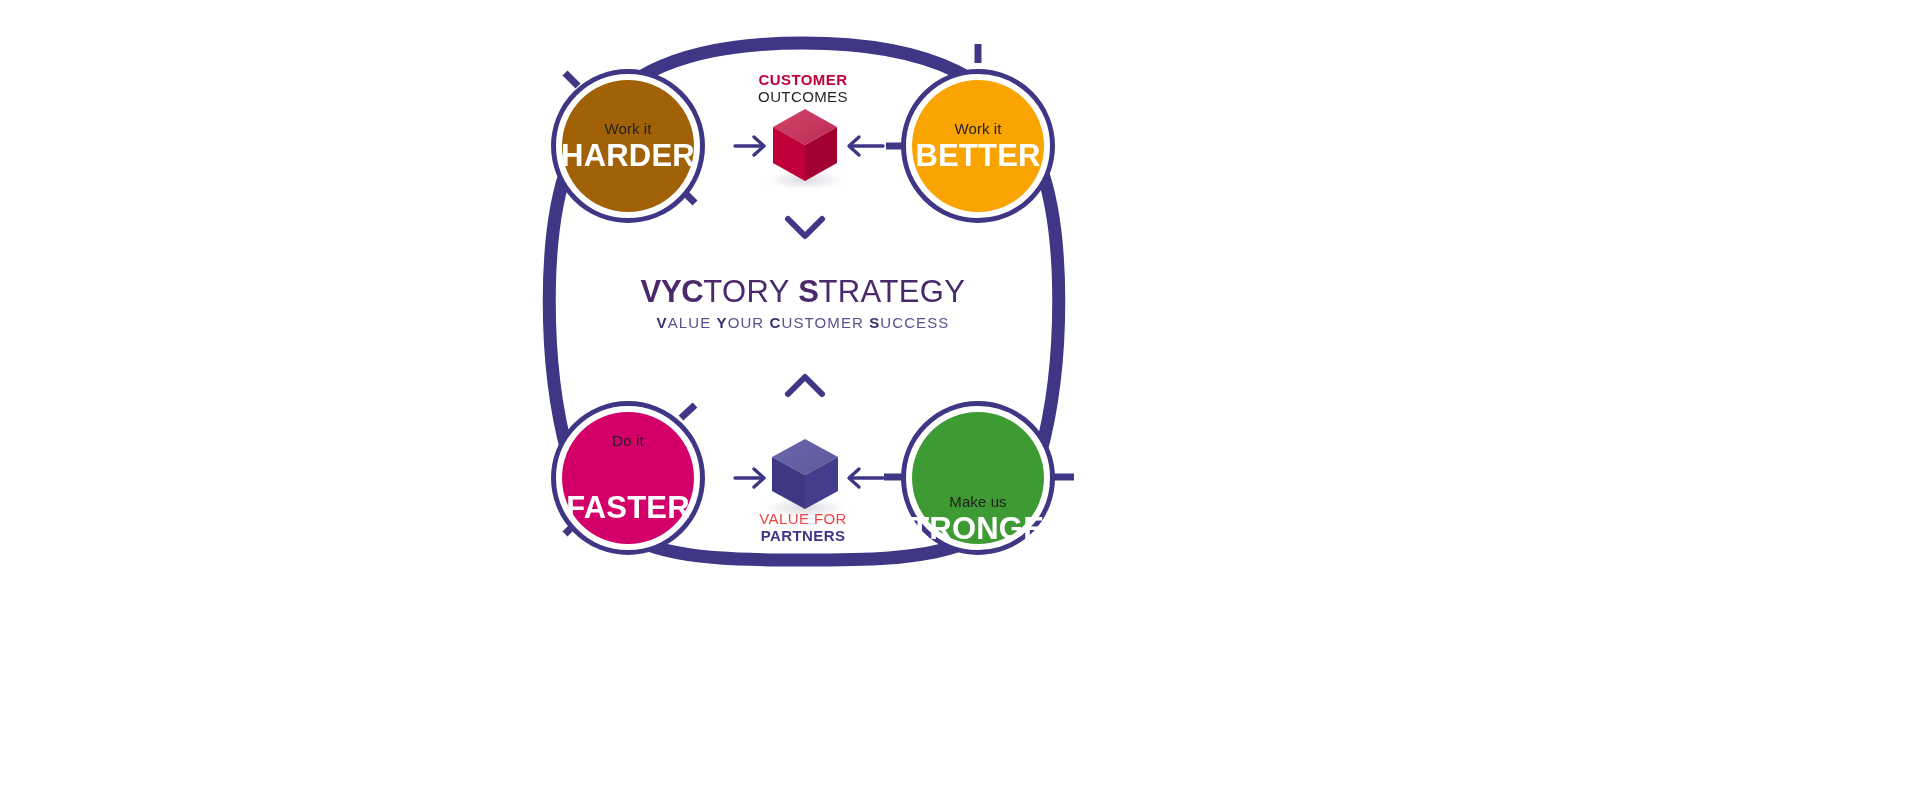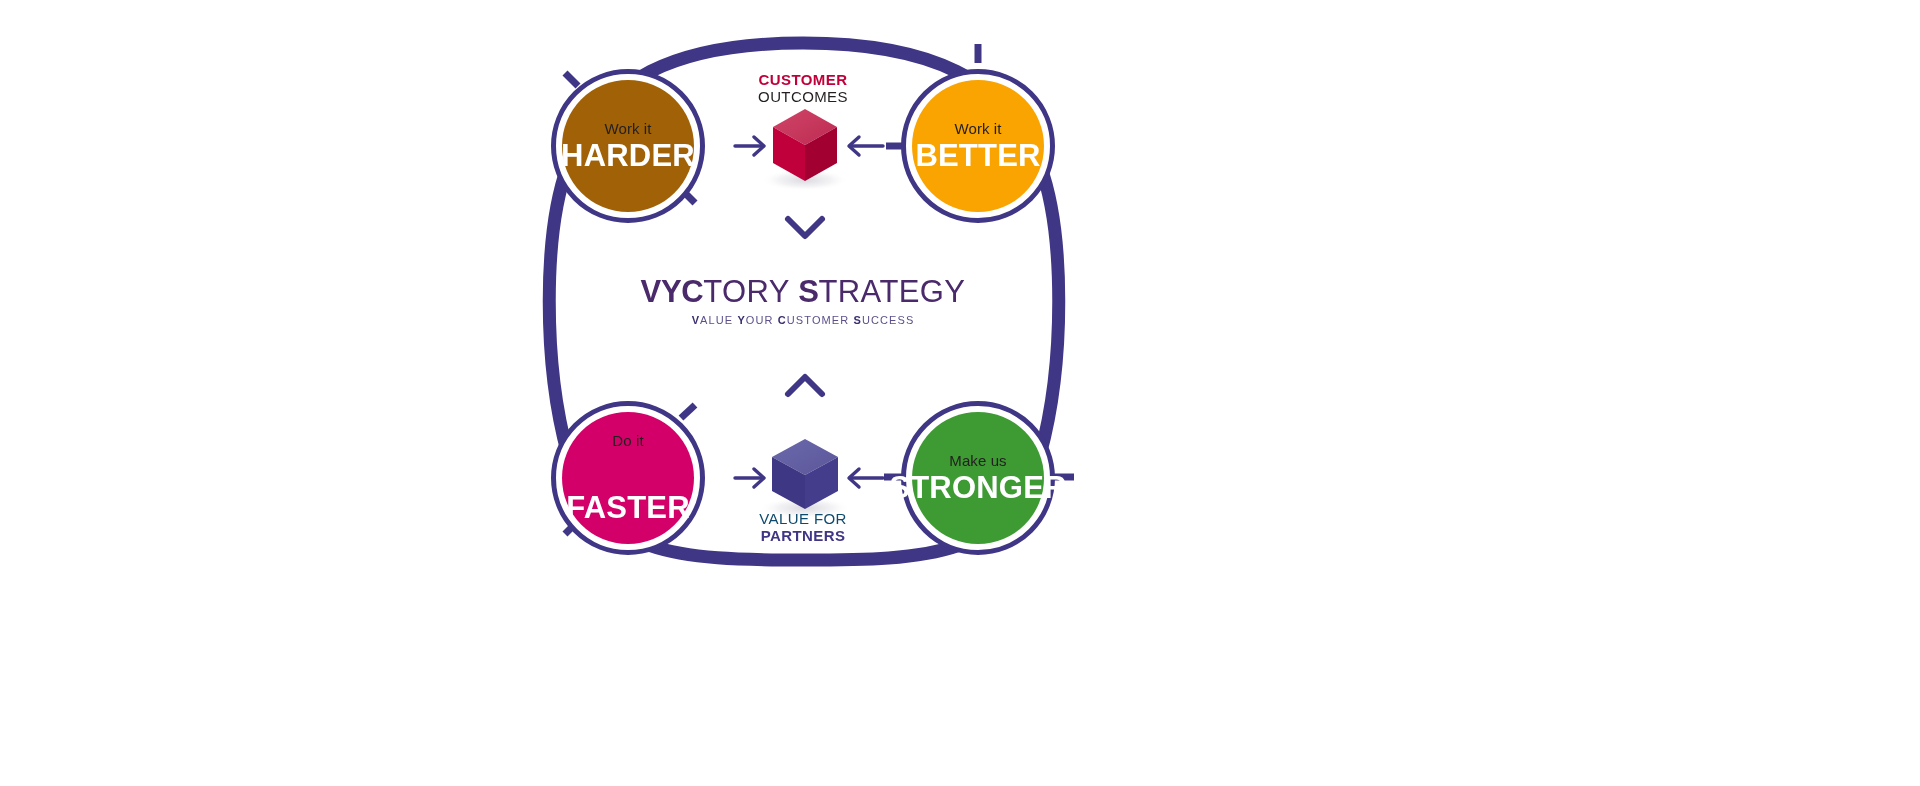--- a/index.html
+++ b/index.html
@@ -59,21 +59,21 @@
   .node-bottom {
     font-size: 31px;
     font-weight: 700;
     color: #ffffff;
     letter-spacing: 0.2px;
   }
 
   #node-harder  { left: 562px; top: 80px;  }
   #node-better  { left: 912px; top: 80px;  }
   #node-faster  { left: 562px; top: 412px; gap: 40px; }
-  #node-stronger{ left: 912px; top: 412px; }
+  #node-stronger{ left: 912px; top: 412px; justify-content: flex-end; }
 
   
   .label-block {
     position: absolute;
     text-align: center;
     line-height: 1.15;
     user-select: none;
   }
   #customer-outcomes-label {
     left: 703px;
@@ -117,21 +117,21 @@
   #logo-wordmark .w-bold {
     font-weight: 700;
     letter-spacing: -0.4px;
   }
   #logo-wordmark .w-light {
     font-weight: 300;
     letter-spacing: 0.4px;
   }
   #logo-tagline {
     margin-top: 7px;
-    font-size: 11px;
+    font-size: 15px;
     color: #4a3a7a;
     white-space: nowrap;
     letter-spacing: 1.1px;
     font-weight: 400;
   }
   #logo-tagline .t-bold { font-weight: 700; color: #3b2d6e; }
   #logo-tagline .t-light { font-weight: 400; color: #5c4f8c; }
 </style>
 </head>
 <body>
@@ -257,21 +257,21 @@
     <span class="node-top">Make us</span>
     <span class="node-bottom">STRONGER</span>
   </div>
 
   <div class="label-block" id="customer-outcomes-label">
     <span class="lbl-strong" style="color:#C1003A;">CUSTOMER</span>
     <span class="lbl-regular" style="color:#231f20;">OUTCOMES</span>
   </div>
 
   <div class="label-block" id="value-partners-label">
-    <span class="lbl-regular" style="color:#0c4a6e;">VALUE FOR</span>
+    <span class="lbl-regular" style="color:#ef4444;">VALUE FOR</span>
     <span class="lbl-strong" style="color:#3f3685;">PARTNERS</span>
   </div>
 
   <div id="center-logo">
     <div id="logo-wordmark"><span class="w-bold">VYC</span><span class="w-light">TORY </span><span class="w-bold">S</span><span class="w-light">TRATEGY</span></div>
     <div id="logo-tagline"><span class="t-bold">V</span><span class="t-light">ALUE </span><span class="t-bold">Y</span><span class="t-light">OUR </span><span class="t-bold">C</span><span class="t-light">USTOMER </span><span class="t-bold">S</span><span class="t-light">UCCESS</span></div>
   </div>
 
 </div>
 

